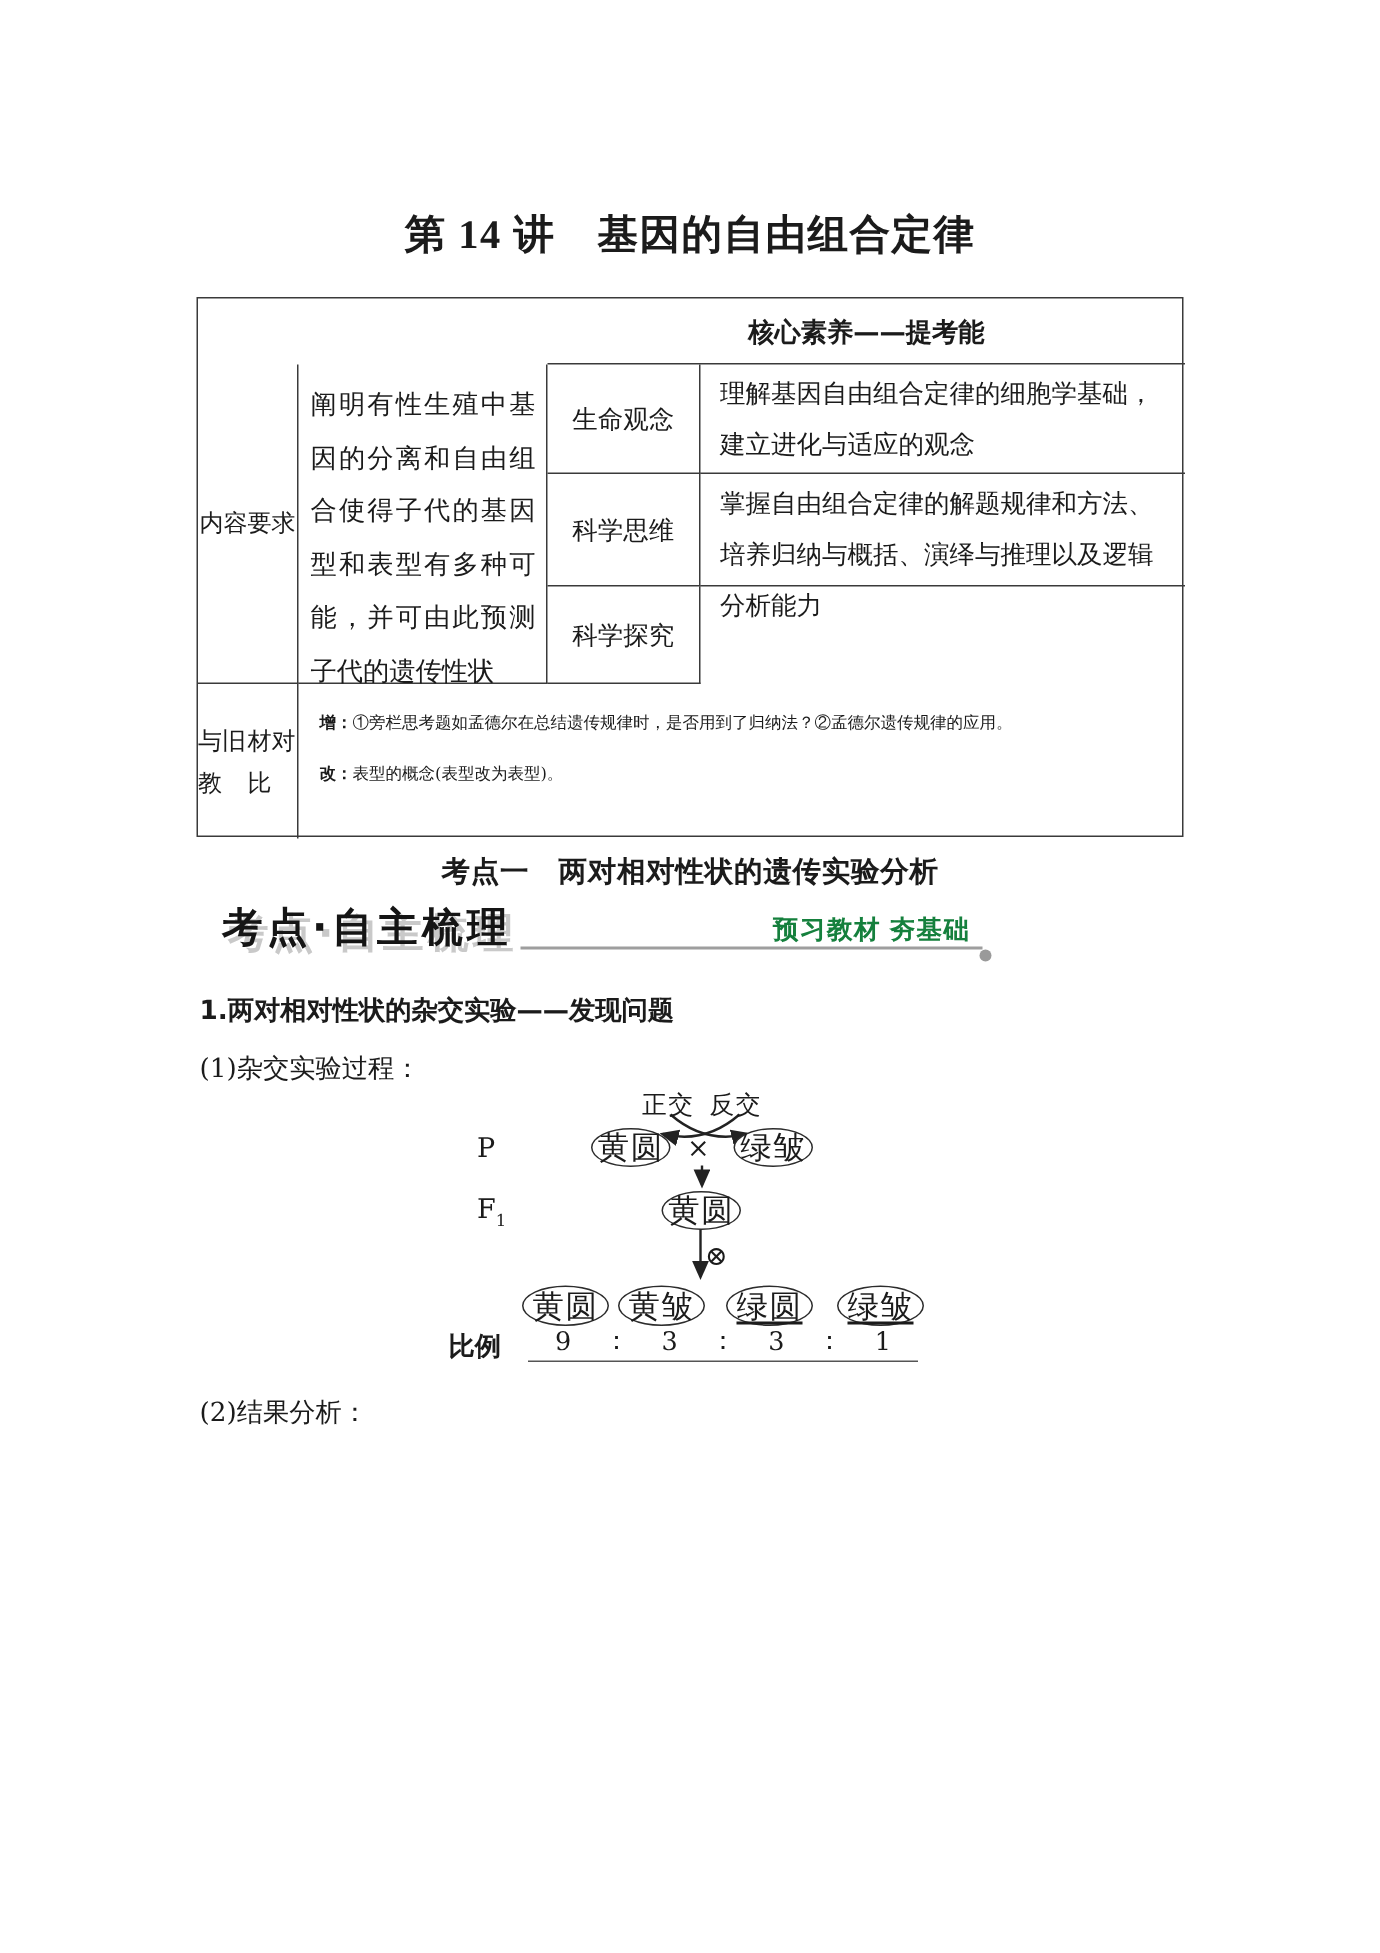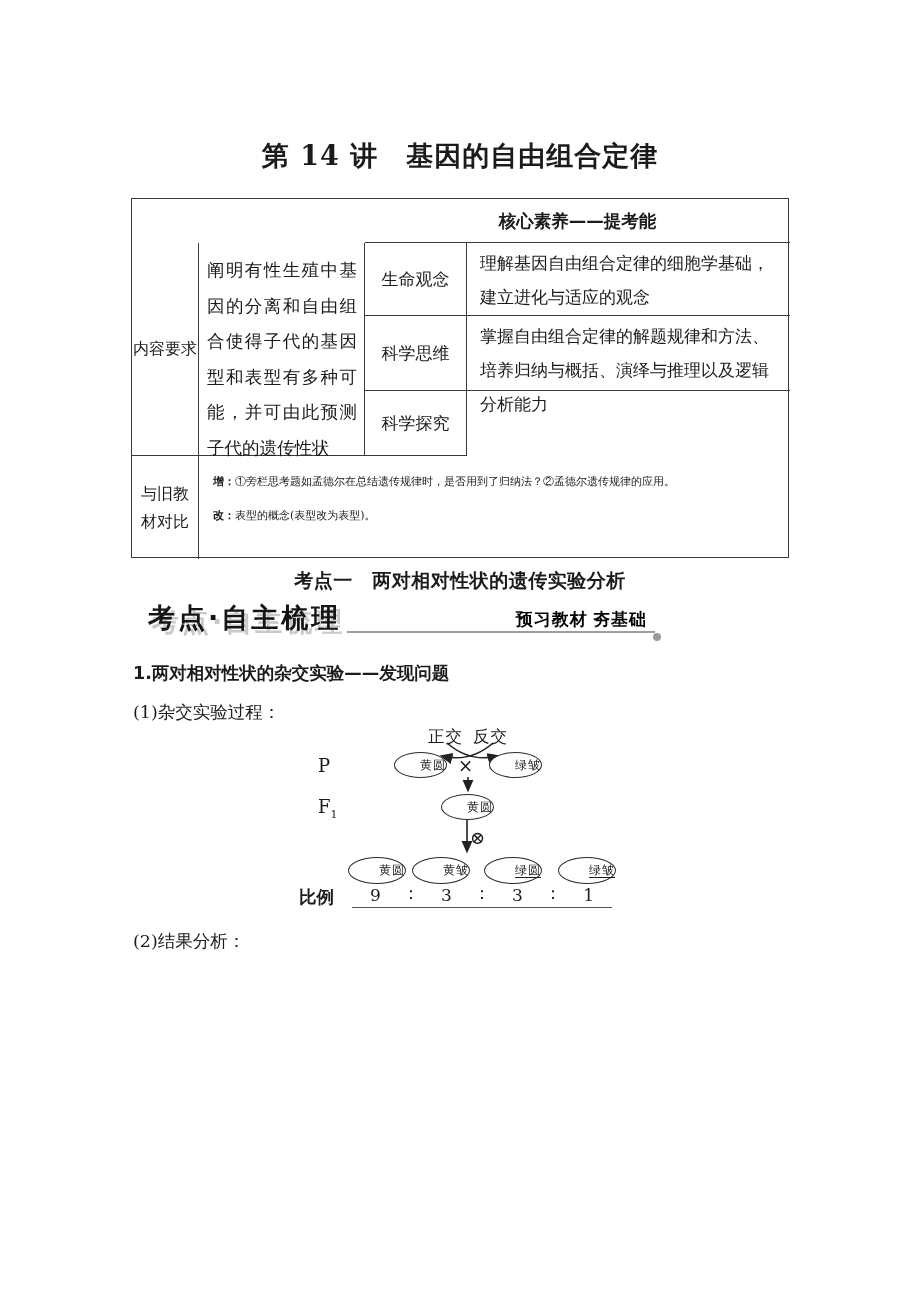--- a/index.html
+++ b/index.html
@@ -6,21 +6,21 @@
   .page{
     position:relative;width:920px;height:1302px;background:#ffffff;
     margin:0 auto;overflow:hidden;
     font-family:"DejaVu Serif","Liberation Serif",serif;
     color:#1b1b1b;
   }
 
   
   .doc-title{
     position:absolute;left:0;top:138px;width:920px;text-align:center;
-    font-size:27px;font-weight:bold;letter-spacing:1px;
+    font-size:27px;font-weight:bold;letter-spacing:1px;font-family:Liberation Serif, serif;
   }
 
   
   .tbl{
     position:absolute;left:131px;top:198px;width:658px;height:360px;
     display:grid;
     grid-template-columns:67px 166px 102px 323px;
     grid-template-rows:44px 73px 75px 65px 103px;
     border:1.5px solid #3a3a3a;
     box-sizing:border-box;
@@ -35,59 +35,59 @@
   .hdr2{grid-column:3/5;grid-row:1;}
   .lbl-req{grid-column:1;grid-row:2/5;font-size:16px;}
   .desc{
     grid-column:2;grid-row:2/5;display:block;
     padding:10px 7px 0 8px;line-height:35.5px;text-align:justify;font-size:17.5px;
   }
   .lit-name{grid-column:3;font-size:17px;}
   .lit-det{grid-column:4;justify-content:flex-start;display:block;
            padding:3px 10px 0 13px;line-height:34px;font-size:17px;}
   .r2{grid-row:2;} .r3{grid-row:3;} .r4{grid-row:4;}
-  .lbl-old{grid-column:1;grid-row:5;flex-direction:column;line-height:28px;font-size:16px;}
+  .lbl-old{grid-column:1;grid-row:5;line-height:28px;font-size:16px;}
   .old-det{grid-column:2/5;grid-row:5;display:block;padding:9px 14px 0 14px;line-height:34px;font-size:11px;}
   .bold-tag{font-family:"DejaVu Sans","Liberation Sans",sans-serif;font-weight:bold;}
 
   
   .kaodian-heading{
     position:absolute;left:131px;top:568px;width:658px;text-align:center;
     font-family:"DejaVu Sans","Liberation Sans",sans-serif;
     font-weight:bold;font-size:19px;letter-spacing:.5px;
   }
   .banner-title{
     position:absolute;left:148px;top:600px;
     font-family:"DejaVu Sans","Liberation Sans",sans-serif;
     font-weight:bold;font-size:27px;letter-spacing:3px;color:#151515;
     text-shadow:4px 4px 0 #c9c9c9;
   }
   .banner-line{position:absolute;left:347px;top:631px;width:308px;height:2px;background:#9e9e9e;}
   .banner-right{
     position:absolute;left:505px;top:608px;width:142px;text-align:right;
-    font-family:Liberation Serif, serif;
-    font-weight:bold;font-size:17px;color:#000000;letter-spacing:1px;
+    font-family:Liberation Sans, sans-serif;
+    font-weight:bold;font-size:17px;color:#15803d;letter-spacing:1px;
   }
   .banner-dot{position:absolute;left:653px;top:633px;width:8px;height:8px;border-radius:50%;background:#9a9a9a;}
 
   .item-title{
     position:absolute;left:133px;top:661px;
     font-family:"DejaVu Sans","Liberation Sans",sans-serif;
     font-weight:bold;font-size:17.5px;
   }
   .item-sub1{position:absolute;left:133px;top:700px;font-size:17.5px;}
   .item-sub2{position:absolute;left:133px;top:929px;font-size:17.5px;}
 
   
   .dg-label{position:absolute;font-size:18px;}
   .dg-sub{font-size:11px;vertical-align:-5px;}
   .ellipse{
     position:absolute;border:1.4px solid #2c2c2c;border-radius:50%;
-    display:flex;align-items:center;justify-content:flex-end;
-    font-size:12px;letter-spacing:1px;box-sizing:border-box;background:#fff;
+    display:flex;align-items:center;justify-content:center;
+    font-size:21px;letter-spacing:1px;box-sizing:border-box;background:#fff;
   }
   .ellipse.blank span{text-decoration:underline;text-underline-offset:3px;}
   .zhengfan{position:absolute;left:428px;top:726px;font-size:16.5px;letter-spacing:1px;}
   .zf-gap{display:inline-block;width:10px;}
   .cross-x{position:absolute;left:458px;top:755px;font-size:18px;}
   .otimes{position:absolute;left:470px;top:827px;font-size:18px;}
   .dg-svg{position:absolute;left:290px;top:720px;pointer-events:none;}
   .ratio-label{
     position:absolute;left:299px;top:885px;
     font-family:"DejaVu Sans","Liberation Sans",sans-serif;font-weight:bold;font-size:17.5px;

